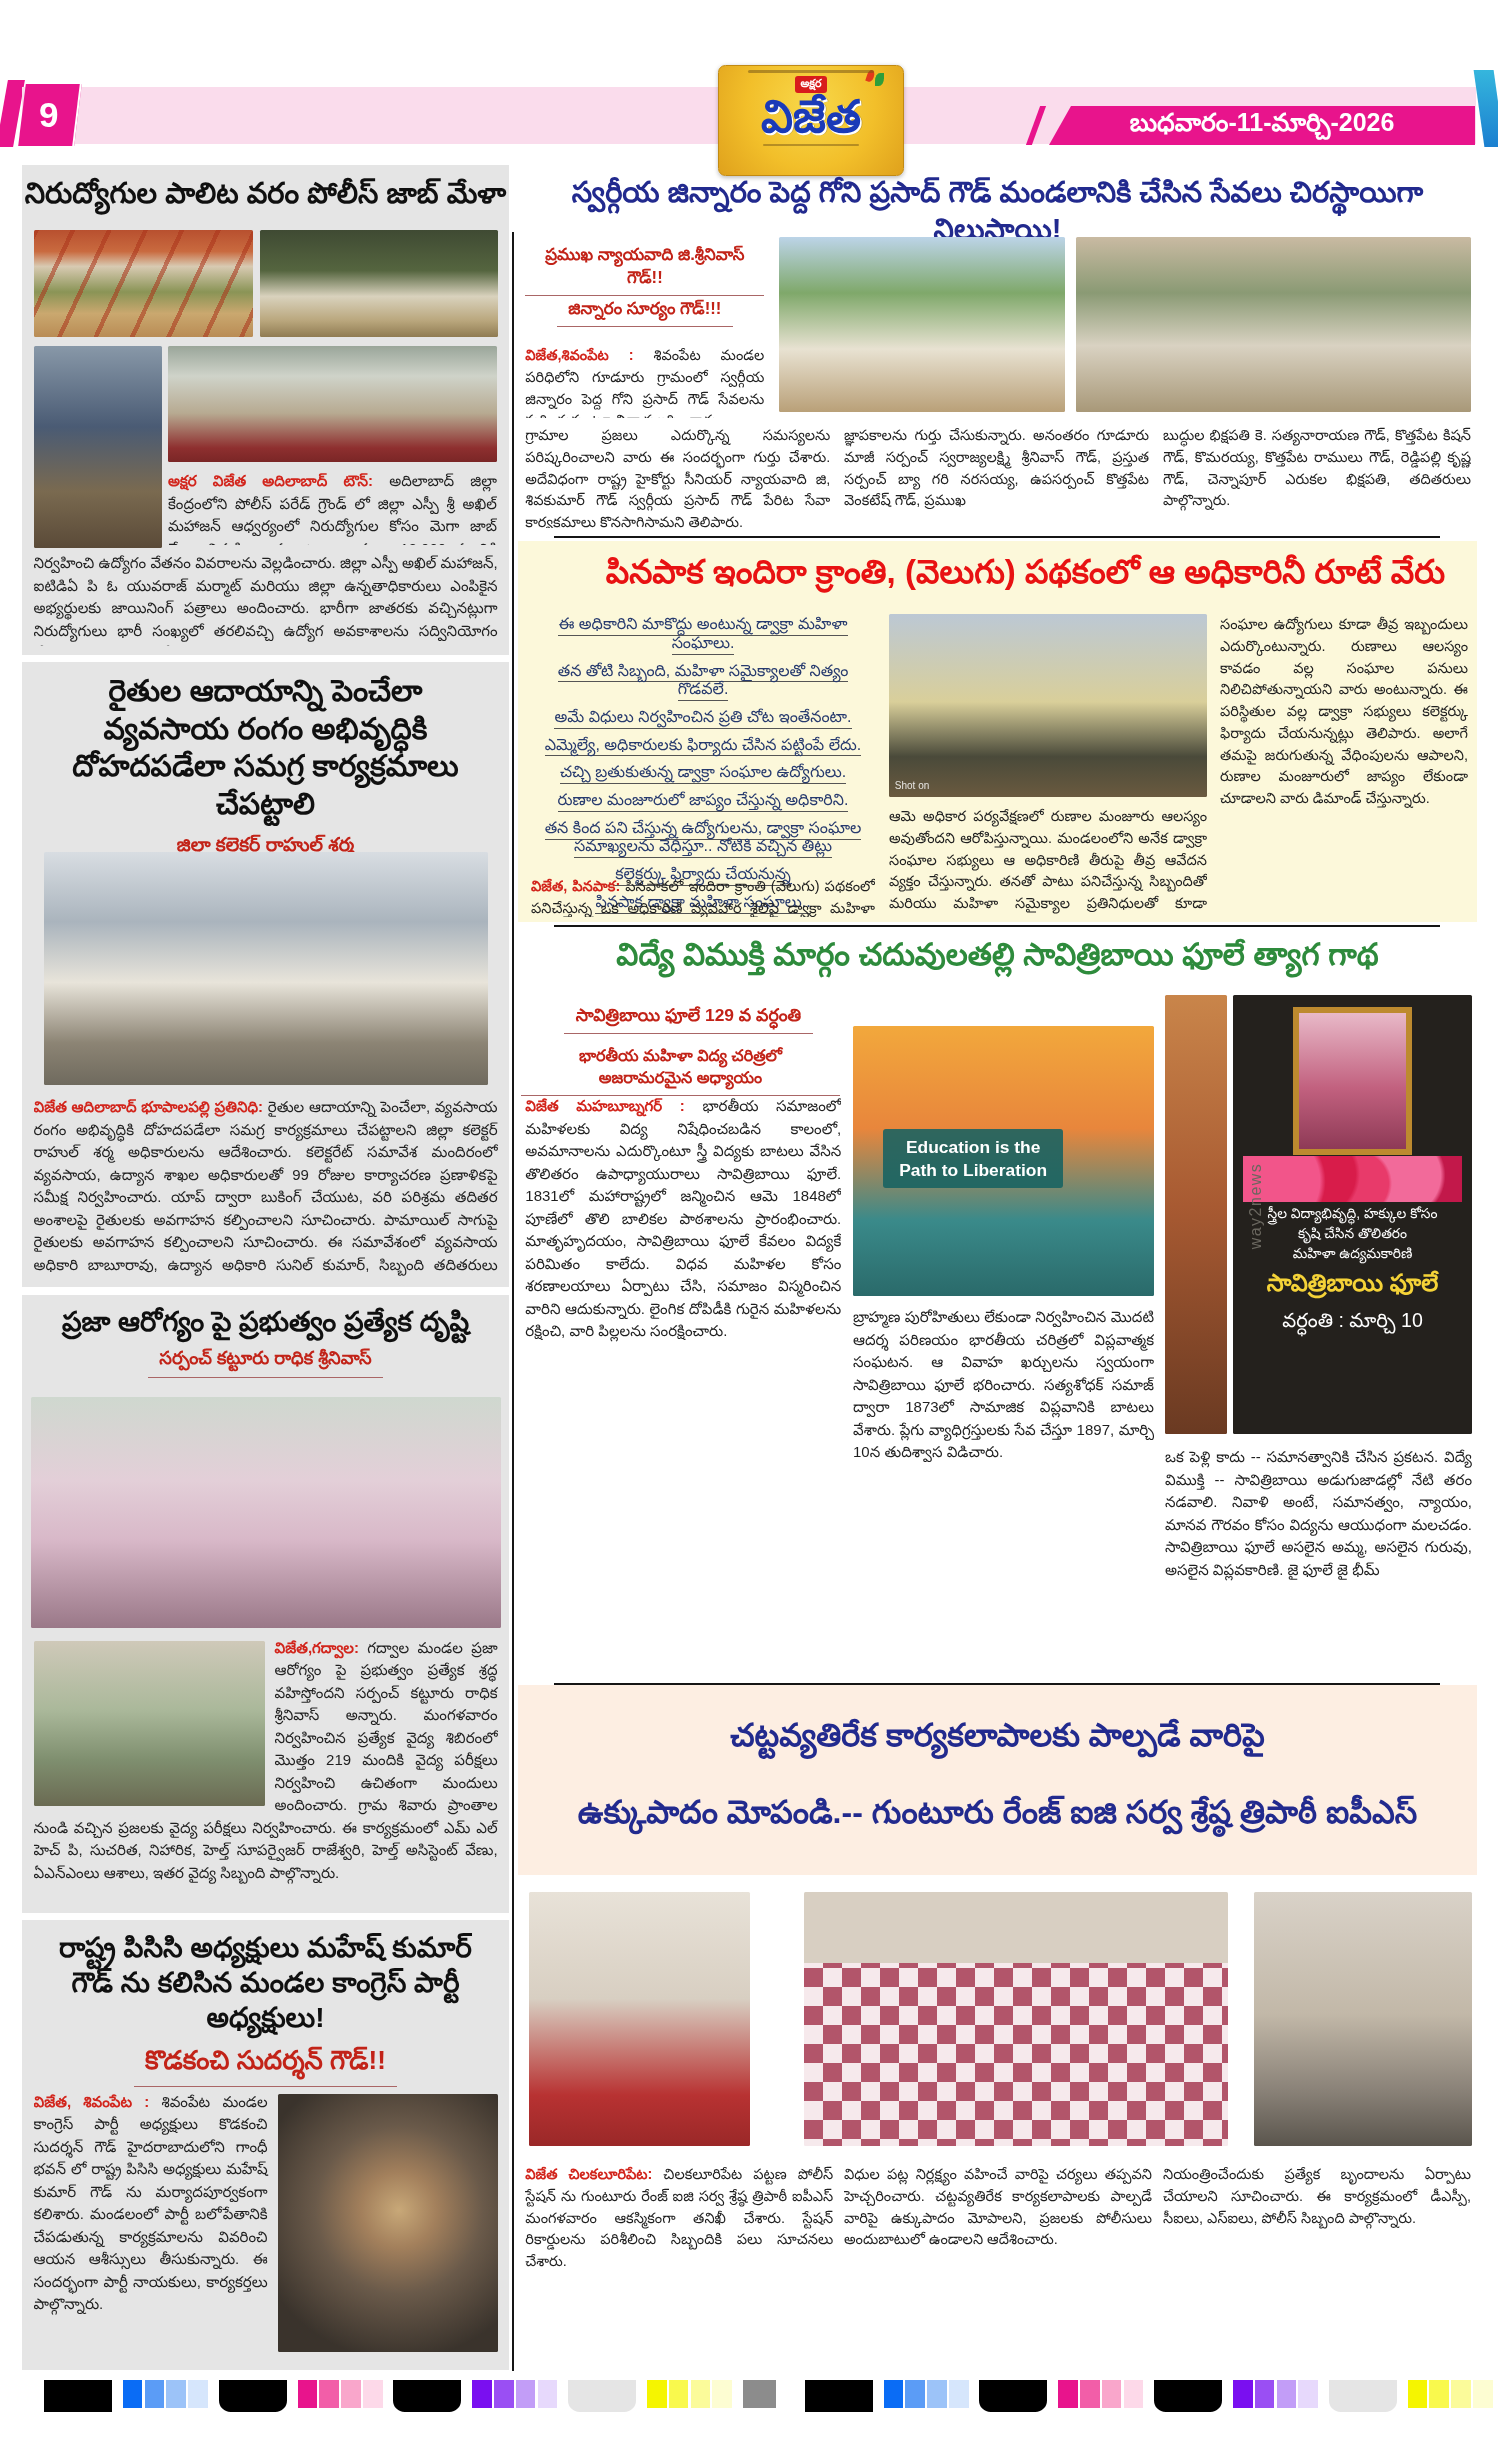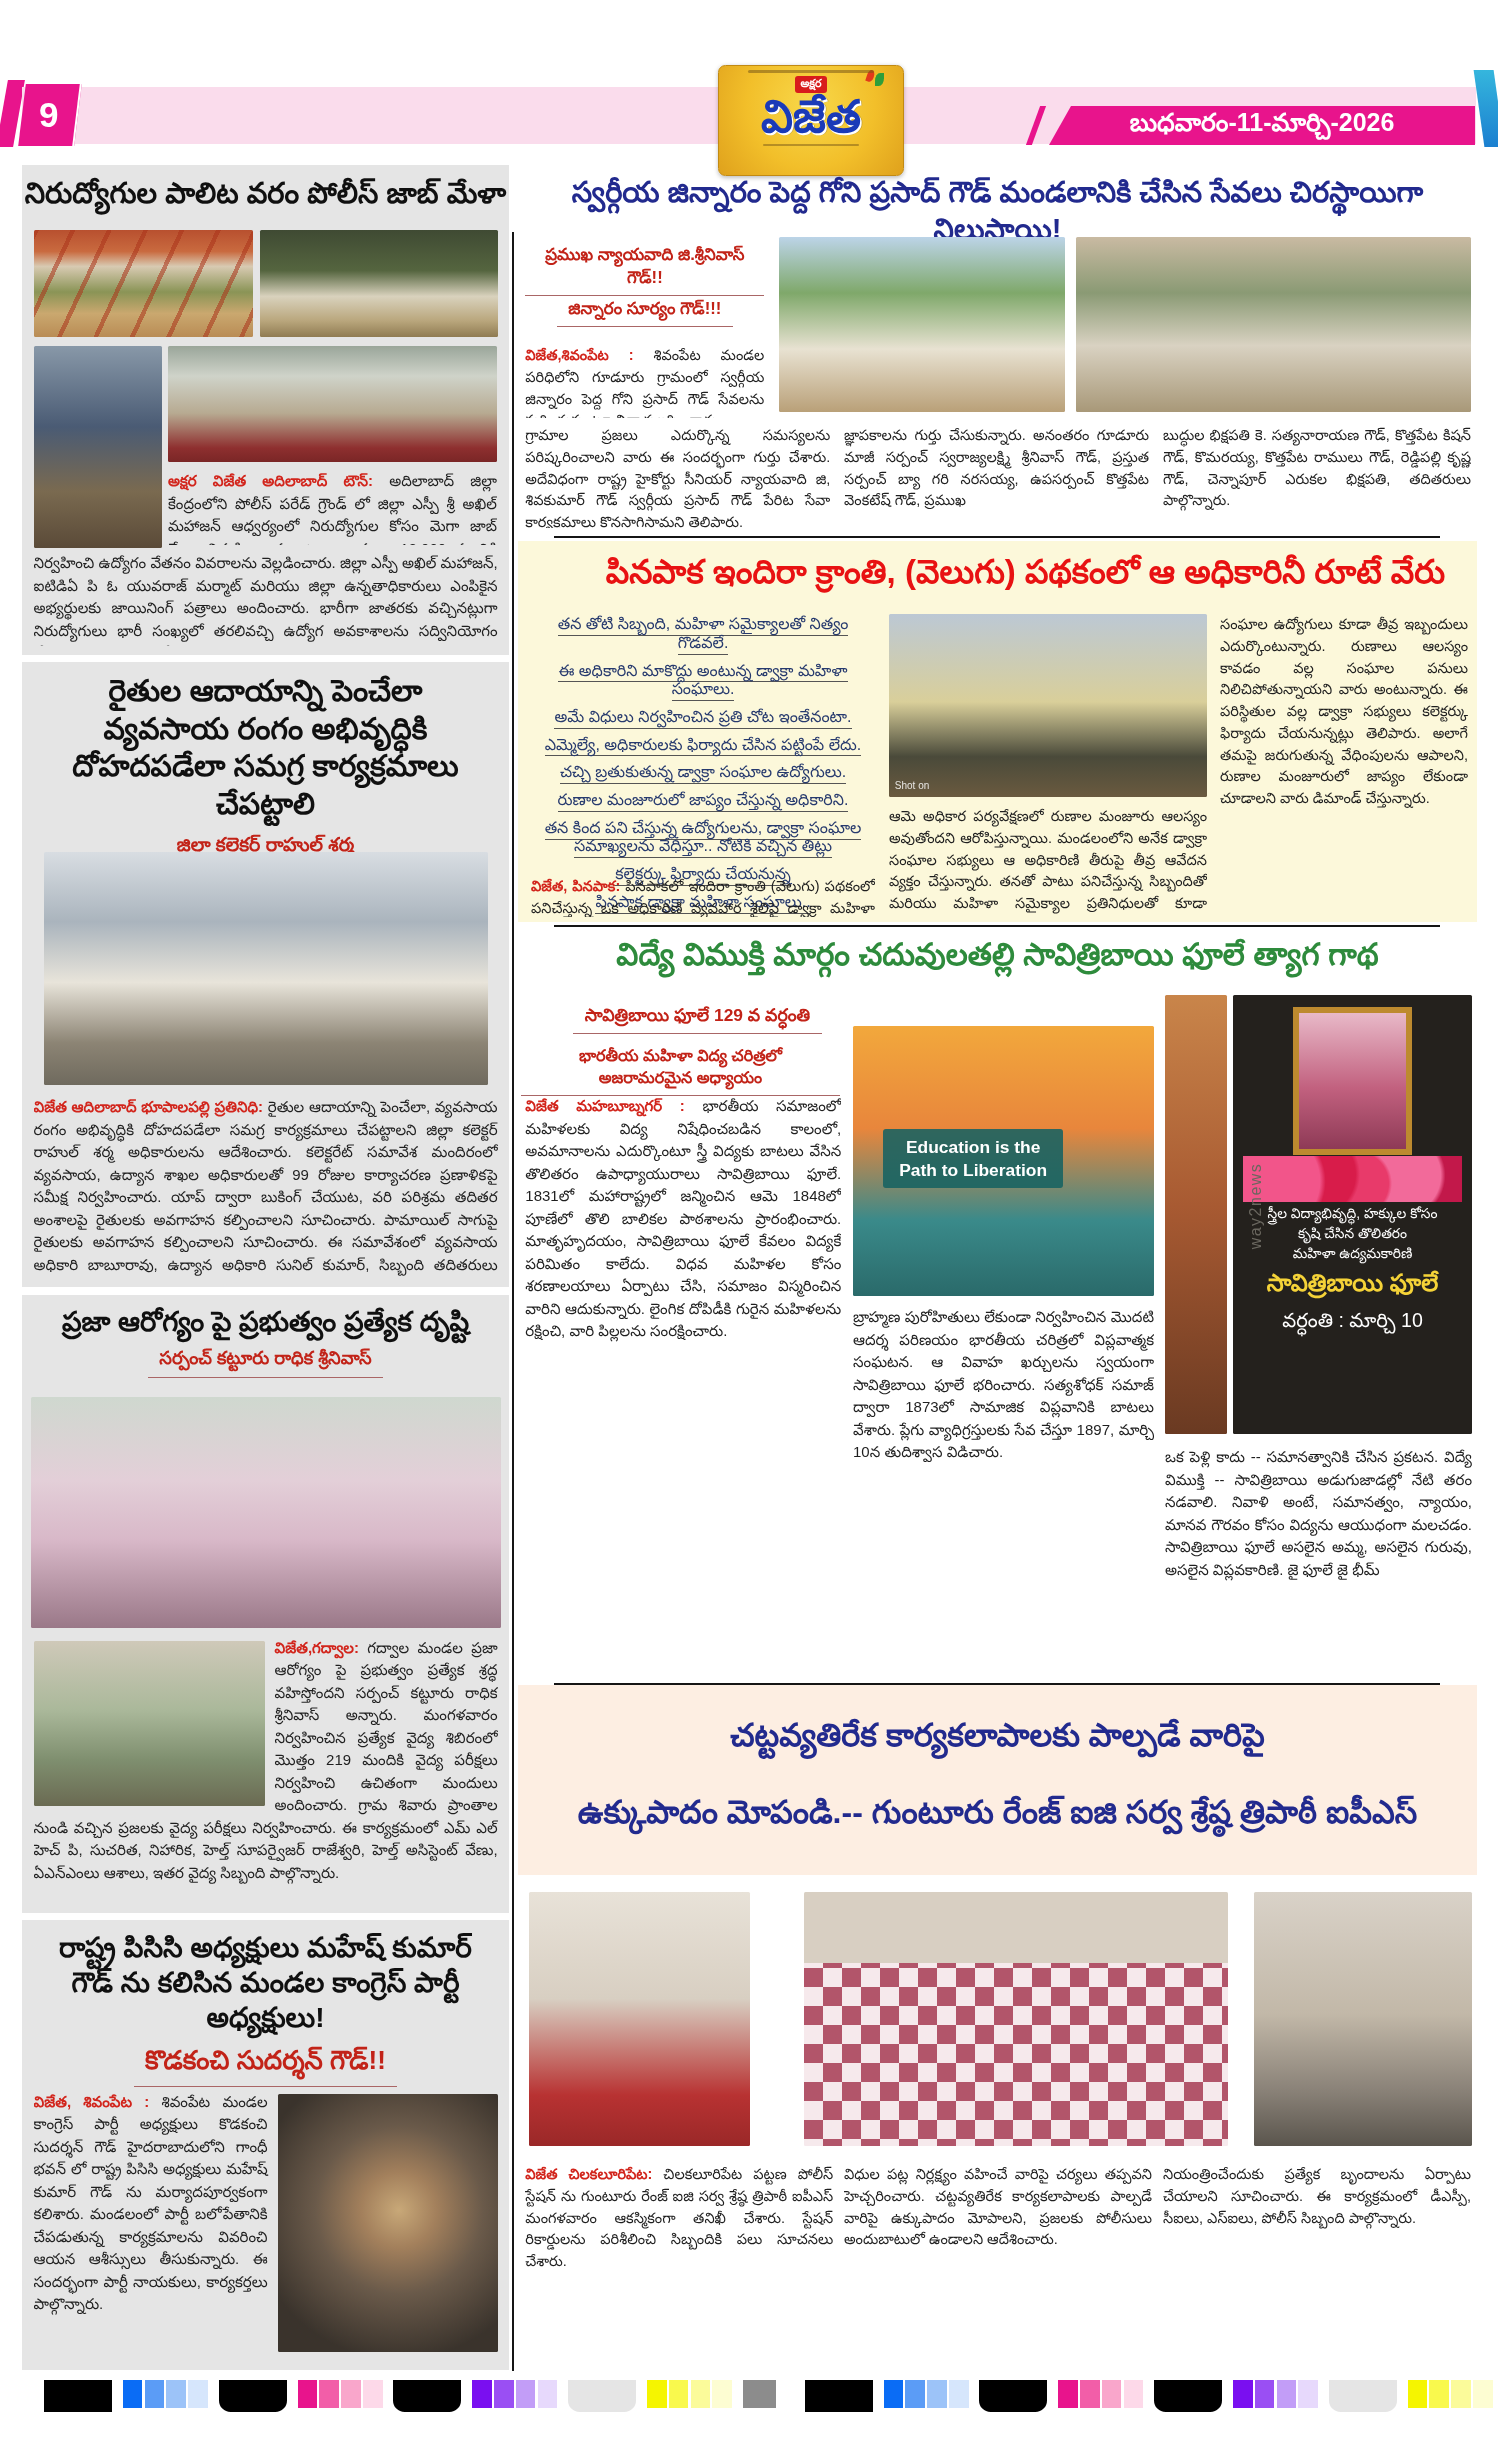--- a/index.html
+++ b/index.html
@@ -196,22 +196,22 @@
       <div class="photo ph-house" style="left:558px;top:67px;width:395px;height:175px;"></div>
       <div class="jtext small abs" style="left:7.3px;top:255px;width:305px;height:103px;">గ్రామాల ప్రజలు ఎదుర్కొన్న సమస్యలను పరిష్కరించాలని వారు ఈ సందర్భంగా గుర్తు చేశారు. అదేవిధంగా రాష్ట్ర హైకోర్టు సీనియర్ న్యాయవాది జి, శివకుమార్ గౌడ్ స్వర్గీయ ప్రసాద్ గౌడ్ పేరిట సేవా కార్యక్రమాలు కొనసాగిస్తామని తెలిపారు.</div>
       <div class="jtext small abs" style="left:326px;top:255px;width:305px;height:103px;">జ్ఞాపకాలను గుర్తు చేసుకున్నారు. అనంతరం గూడూరు మాజీ సర్పంచ్ స్వరాజ్యలక్ష్మి శ్రీనివాస్ గౌడ్, ప్రస్తుత సర్పంచ్ బ్యా గరి నరసయ్య, ఉపసర్పంచ్ కొత్తపేట వెంకటేష్ గౌడ్, ప్రముఖ</div>
       <div class="jtext small abs" style="left:645px;top:255px;width:308px;height:103px;">బుద్ధుల భిక్షపతి కె. సత్యనారాయణ గౌడ్, కొత్తపేట కిషన్ గౌడ్, కొమరయ్య, కొత్తపేట రాములు గౌడ్, రెడ్డిపల్లి కృష్ణ గౌడ్, చెన్నాపూర్ ఎరుకల భిక్షపతి, తదితరులు పాల్గొన్నారు.</div>
     </div>
     <div class="hrule" style="left:36px;top:366px;width:886px;"></div>
 
     <div class="abs" style="left:0;top:371px;width:959px;height:381px;background:#fcf8da;">
       <div class="hl-red abs" style="left:0;top:10px;width:959px;font-size:33px;">పినపాక ఇందిరా క్రాంతి, (వెలుగు) పథకంలో ఆ అధికారినీ రూటే వేరు</div>
       <div class="abs" style="left:13px;top:70px;width:344px;">
+        <div class="bullet"><span>ఈ అధికారిని మాకొద్దు అంటున్న డ్వాక్రా మహిళా సంఘాలు.</span></div>
         <div class="bullet"><span>తన తోటి సిబ్బంది, మహిళా సమైక్యాలతో నిత్యం గొడవలే.</span></div>
-        <div class="bullet"><span>ఈ అధికారిని మాకొద్దు అంటున్న డ్వాక్రా మహిళా సంఘాలు.</span></div>
         <div class="bullet"><span>అమే విధులు నిర్వహించిన ప్రతి చోట ఇంతేనంటా.</span></div>
         <div class="bullet"><span>ఎమ్మెల్యే, అధికారులకు ఫిర్యాదు చేసిన పట్టింపే లేదు.</span></div>
         <div class="bullet"><span>చచ్చి బ్రతుకుతున్న డ్వాక్రా సంఘాల ఉద్యోగులు.</span></div>
         <div class="bullet"><span>రుణాల మంజూరులో జాప్యం చేస్తున్న అధికారిని.</span></div>
         <div class="bullet"><span>తన కింద పని చేస్తున్న ఉద్యోగులను, డ్వాక్రా సంఘాల సమాఖ్యలను వేధిస్తూ.. నోటికి వచ్చిన తిట్లు</span></div>
         <div class="bullet"><span>కలెక్టర్కు ఫిర్యాదు చేయనున్న</span></div>
         <div class="bullet"><span>పినపాక డ్వాక్రా మహిళా సంఘాలు..</span></div>
       </div>
       <div class="jtext small abs" style="left:13px;top:335px;width:344px;height:41px;">
         <span class="red">విజేత, పినపాక:</span>
@@ -220,21 +220,21 @@
       <div class="photo ph-building" style="left:371px;top:73px;width:318px;height:183px;">
         <span class="wm">Shot on</span>
       </div>
       <div class="jtext small abs" style="left:371px;top:265px;width:318px;height:110px;">ఆమె అధికార పర్యవేక్షణలో రుణాల మంజూరు ఆలస్యం అవుతోందని ఆరోపిస్తున్నాయి. మండలంలోని అనేక డ్వాక్రా సంఘాల సభ్యులు ఆ అధికారిణి తీరుపై తీవ్ర ఆవేదన వ్యక్తం చేస్తున్నారు. తనతో పాటు పనిచేస్తున్న సిబ్బందితో మరియు మహిళా సమైక్యాల ప్రతినిధులతో కూడా అనవసర జాప్యం జరుగుతోందని సంఘాల సభ్యులు పేర్కొంటున్నారు.</div>
       <div class="jtext small abs" style="left:702px;top:73px;width:248px;height:303px;">సంఘాల ఉద్యోగులు కూడా తీవ్ర ఇబ్బందులు ఎదుర్కొంటున్నారు. రుణాలు ఆలస్యం కావడం వల్ల సంఘాల పనులు నిలిచిపోతున్నాయని వారు అంటున్నారు. ఈ పరిస్థితుల వల్ల డ్వాక్రా సభ్యులు కలెక్టర్కు ఫిర్యాదు చేయనున్నట్లు తెలిపారు. అలాగే తమపై జరుగుతున్న వేధింపులను ఆపాలని, రుణాల మంజూరులో జాప్యం లేకుండా చూడాలని వారు డిమాండ్ చేస్తున్నారు.</div>
     </div>
     <div class="hrule" style="left:36px;top:755px;width:886px;"></div>
 
     <div class="abs" style="left:0;top:760px;width:959px;height:750px;">
       <div class="hl-green abs" style="left:0;top:5.8px;width:959px;font-size:31px;">విద్యే విముక్తి మార్గం  చదువులతల్లి సావిత్రిబాయి ఫూలే త్యాగ గాథ</div>
-      <div class="byline abs" style="left:20px;top:75px;width:319px;font-size:17.4px;">
+      <div class="byline abs" style="left:11px;top:75px;width:319px;font-size:17.4px;">
         <span>సావిత్రిబాయి ఫూలే 129 వ వర్ధంతి</span>
       </div>
       <div class="byline abs" style="left:3px;top:117px;width:319px;font-size:16px;">
         <span>భారతీయ మహిళా విద్య చరిత్రలో అజరామరమైన అధ్యాయం</span>
       </div>
       <div class="jtext abs" style="left:7.3px;top:165px;width:316px;height:571px;">
         <span class="red">విజేత మహబూబ్నగర్ :</span>
         <span>భారతీయ సమాజంలో మహిళలకు విద్య నిషేధించబడిన కాలంలో, అవమానాలను ఎదుర్కొంటూ స్త్రీ విద్యకు బాటలు వేసిన తొలితరం ఉపాధ్యాయురాలు సావిత్రిబాయి ఫూలే. 1831లో మహారాష్ట్రలో జన్మించిన ఆమె 1848లో పూణేలో తొలి బాలికల పాఠశాలను ప్రారంభించారు. మాతృహృదయం, సావిత్రిబాయి ఫూలే కేవలం విద్యకే పరిమితం కాలేదు. విధవ మహిళల కోసం శరణాలయాలు ఏర్పాటు చేసి, సమాజం విస్మరించిన వారిని ఆదుకున్నారు. లైంగిక దోపిడీకి గురైన మహిళలను రక్షించి, వారి పిల్లలను సంరక్షించారు.</span>
       </div>
       <div class="photo" style="left:335px;top:96px;width:301px;height:270px;background:linear-gradient(180deg,#f2a83c 0%,#e8863c 38%,#3a8a8a 72%,#2a6a6a 100%);">

